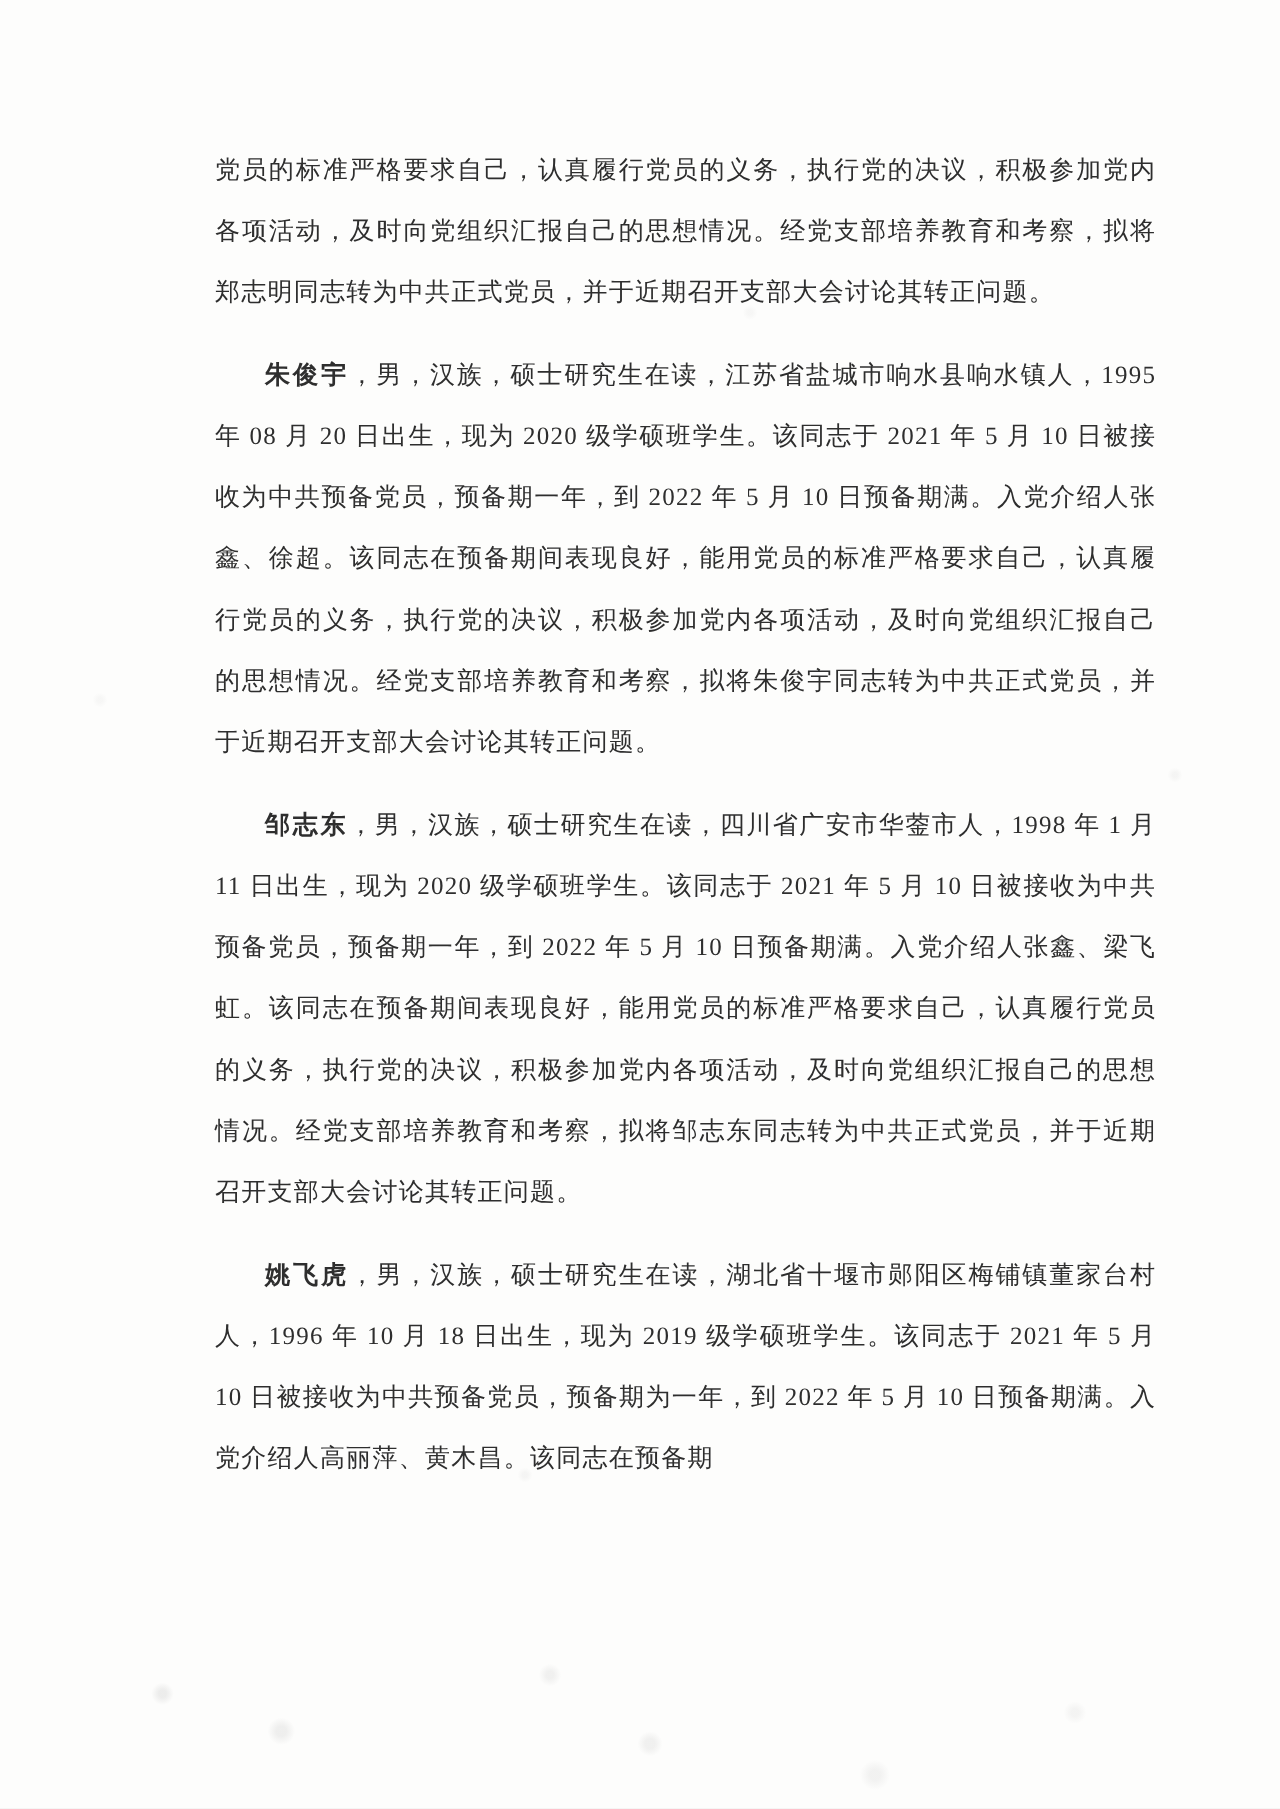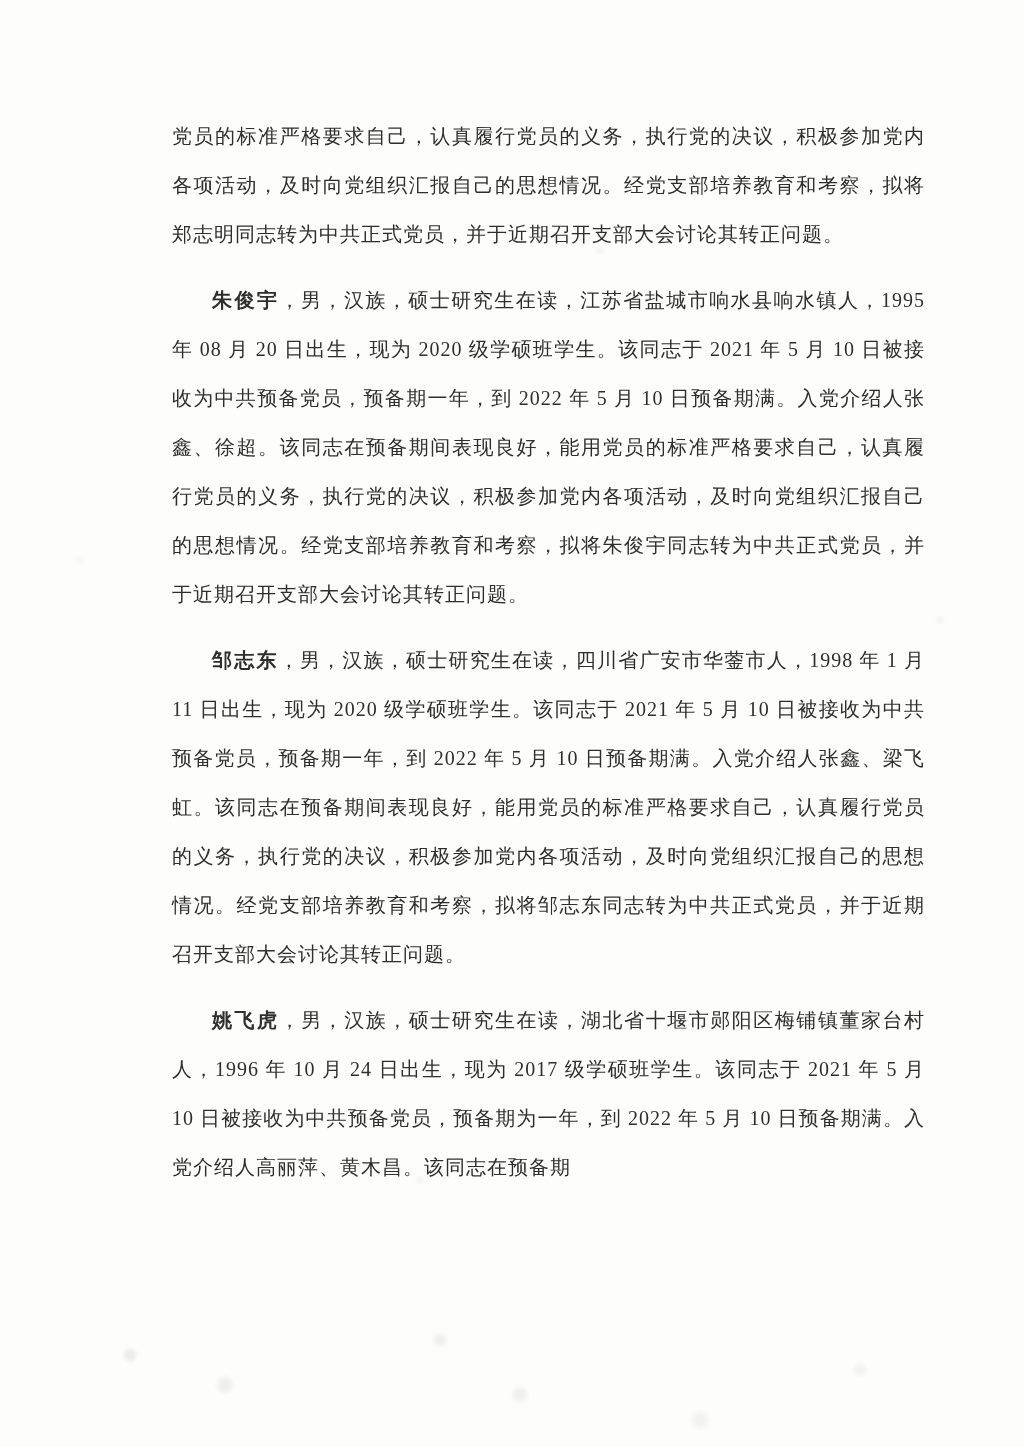--- a/index.html
+++ b/index.html
@@ -71,17 +71,17 @@
 
     <p class="para">
       <span class="pname">朱俊宇</span><span>，男，汉族，硕士研究生在读，江苏省盐城市响水县响水镇人，1995 年 08 月 20 日出生，现为 2020 级学硕班学生。该同志于 2021 年 5 月 10 日被接收为中共预备党员，预备期一年，到 2022 年 5 月 10 日预备期满。入党介绍人张鑫、徐超。该同志在预备期间表现良好，能用党员的标准严格要求自己，认真履行党员的义务，执行党的决议，积极参加党内各项活动，及时向党组织汇报自己的思想情况。经党支部培养教育和考察，拟将朱俊宇同志转为中共正式党员，并于近期召开支部大会讨论其转正问题。</span>
     </p>
 
     <p class="para">
       <span class="pname">邹志东</span><span>，男，汉族，硕士研究生在读，四川省广安市华蓥市人，1998 年 1 月 11 日出生，现为 2020 级学硕班学生。该同志于 2021 年 5 月 10 日被接收为中共预备党员，预备期一年，到 2022 年 5 月 10 日预备期满。入党介绍人张鑫、梁飞虹。该同志在预备期间表现良好，能用党员的标准严格要求自己，认真履行党员的义务，执行党的决议，积极参加党内各项活动，及时向党组织汇报自己的思想情况。经党支部培养教育和考察，拟将邹志东同志转为中共正式党员，并于近期召开支部大会讨论其转正问题。</span>
     </p>
 
     <p class="para">
-      <span class="pname">姚飞虎</span><span>，男，汉族，硕士研究生在读，湖北省十堰市郧阳区梅铺镇董家台村人，1996 年 10 月 24 日出生，现为 2017 级学硕班学生。该同志于 2021 年 5 月 10 日被接收为中共预备党员，预备期为一年，到 2022 年 5 月 10 日预备期满。入党介绍人高丽萍、黄木昌。该同志在预备期</span>
+      <span class="pname">姚飞虎</span><span>，男，汉族，硕士研究生在读，湖北省十堰市郧阳区梅铺镇董家台村人，1996 年 10 月 18 日出生，现为 2019 级学硕班学生。该同志于 2021 年 5 月 10 日被接收为中共预备党员，预备期为一年，到 2022 年 5 月 10 日预备期满。入党介绍人高丽萍、黄木昌。该同志在预备期</span>
     </p>
 
   </div>
 </div>
 
 </body></html>

